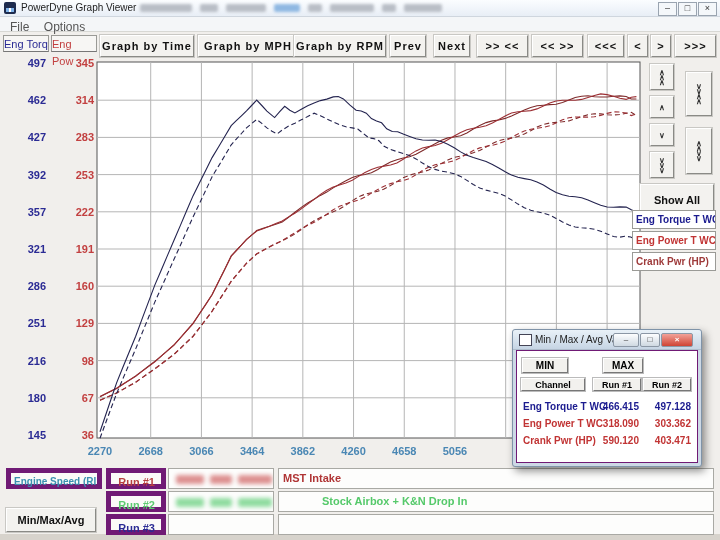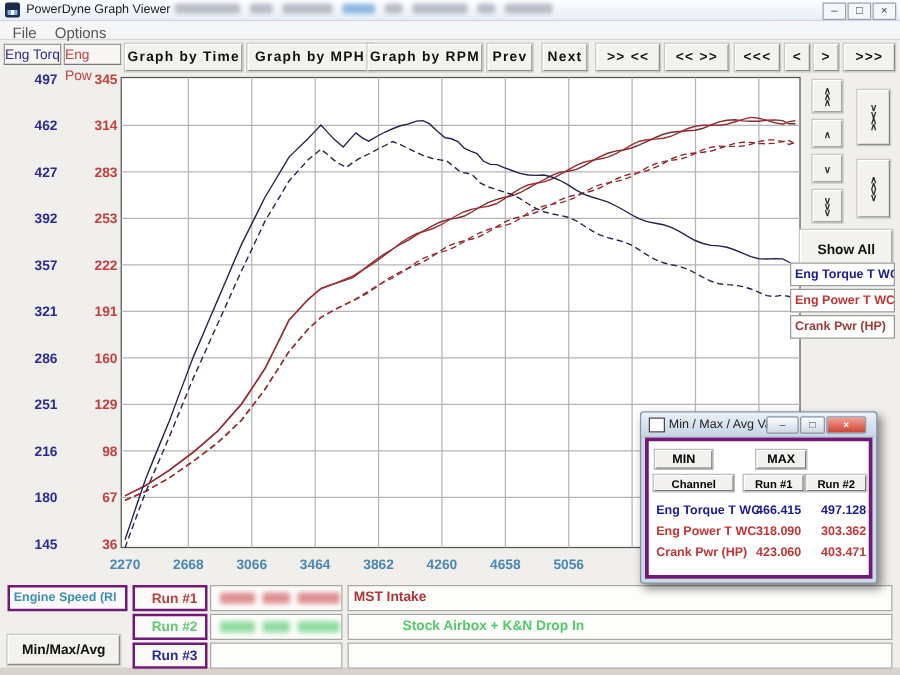--- a/index.html
+++ b/index.html
@@ -28,39 +28,39 @@
     font-size:11px;font-weight:bold;color:#111;text-align:center;z-index:3;
     display:flex;align-items:center;justify-content:center;box-sizing:border-box;}
   .axis-tab{font-size:11px;font-weight:normal;background:#f7f6f4;border:1px solid #9a9a96;
     border-bottom-color:#777;text-align:left;line-height:17px;z-index:3;box-sizing:border-box;}
   
   .chev{flex-direction:column;line-height:5px;font-size:8px;font-weight:bold;color:#333;}
   .chev div{height:5px;}
   .legend-box{background:#fff;border:1px solid #9a9a96;font-size:10px;font-weight:bold;
     line-height:17px;padding-left:3px;white-space:nowrap;overflow:hidden;z-index:3;box-sizing:border-box;}
   
-  .panel-box{background:#fbfaf8;border:2px solid #701a75;box-sizing:border-box;z-index:3;}
+  .panel-box{background:#fbfaf8;border:5px solid #701a75;box-sizing:border-box;z-index:3;}
   .run-label{font-size:11px;font-weight:bold;text-align:right;padding-right:6px;line-height:19px;}
   .field{background:#fdfdfc;border:1px solid #a9a9a4;box-sizing:border-box;z-index:3;
     font-size:11px;font-weight:bold;line-height:19px;padding-left:4px;white-space:nowrap;overflow:hidden;}
   .blurblock{display:inline-block;height:9px;border-radius:2px;filter:blur(2px);
     margin:0 3px;vertical-align:middle;}
   
   #dialog{left:512px;top:329px;width:188px;height:136px;z-index:6;
     background:#cdd9e6;border:1px solid #7f93a8;border-radius:3px;
     box-shadow:3px 4px 8px rgba(0,0,0,.45);}
   #dialog-titlebar{position:absolute;left:0;top:0;right:0;height:19px;
     background:linear-gradient(#e9f1f8,#c6d5e4);border-bottom:1px solid #aebccb;border-radius:3px 3px 0 0;}
   #dialog-title{position:absolute;left:22px;top:4px;font-size:10px;color:#222;white-space:nowrap;}
   #dialog-icon{position:absolute;left:6px;top:4px;width:11px;height:10px;border:1px solid #445;background:#fff;}
   .dlgbtn{position:absolute;top:3px;height:12px;border:1px solid #8b97a5;border-radius:2px;
     background:linear-gradient(#fdfeff,#cfd9e2);font-size:8px;line-height:11px;text-align:center;color:#333;}
   .dlgbtn.close{background:linear-gradient(#f2a198,#cf4434);color:#fff;font-weight:bold;}
   #dialog-body{position:absolute;left:3px;top:20px;right:3px;bottom:3px;background:#fff;
-    border:3px solid #701a75;}
+    border:1px solid #701a75;}
   .dlg-tbtn{position:absolute;height:15px;background:#f2f1ee;border:1px solid #777;
     border-top-color:#fff;border-left-color:#fff;outline:1px solid #bbb;
     font-size:10px;font-weight:bold;text-align:center;line-height:14px;box-sizing:border-box;}
   .dlg-row span{position:absolute;font-size:10px;font-weight:bold;white-space:nowrap;}
   #footer{left:0;top:534px;width:720px;height:6px;background:#d7d3cc;z-index:2;}
   svg{position:absolute;left:0;top:0;z-index:1;}
   svg text{font-family:"Liberation Sans",sans-serif;}
 </style>
 </head>
 <body>
@@ -225,20 +225,20 @@
           <span style="left: 76px; top: 50px; width: 46px; text-align: right; color: rgb(27, 27, 143);">466.415</span>
           <span style="left: 128px; top: 50px; width: 46px; text-align: right; color: rgb(27, 27, 143);">497.128</span>
         </div>
         <div class="dlg-row">
           <span style="left: 6px; top: 67px; color: rgb(193, 52, 52);">Eng Power T WC</span>
           <span style="left: 76px; top: 67px; width: 46px; text-align: right; color: rgb(193, 52, 52);">318.090</span>
           <span style="left: 128px; top: 67px; width: 46px; text-align: right; color: rgb(193, 52, 52);">303.362</span>
         </div>
         <div class="dlg-row">
           <span style="left: 6px; top: 84px; color: rgb(193, 52, 52);">Crank Pwr (HP)</span>
-          <span style="left: 76px; top: 84px; width: 46px; text-align: right; color: rgb(193, 52, 52);">423.060</span>
+          <span style="left: 76px; top: 84px; width: 46px; text-align: right; color: rgb(193, 52, 52);">590.120</span>
           <span style="left: 128px; top: 84px; width: 46px; text-align: right; color: rgb(193, 52, 52);">403.471</span>
         </div>
       </div>
   </div>
 </div>
 
 <div id="footer" class="abs"></div>
 
 </body></html>

